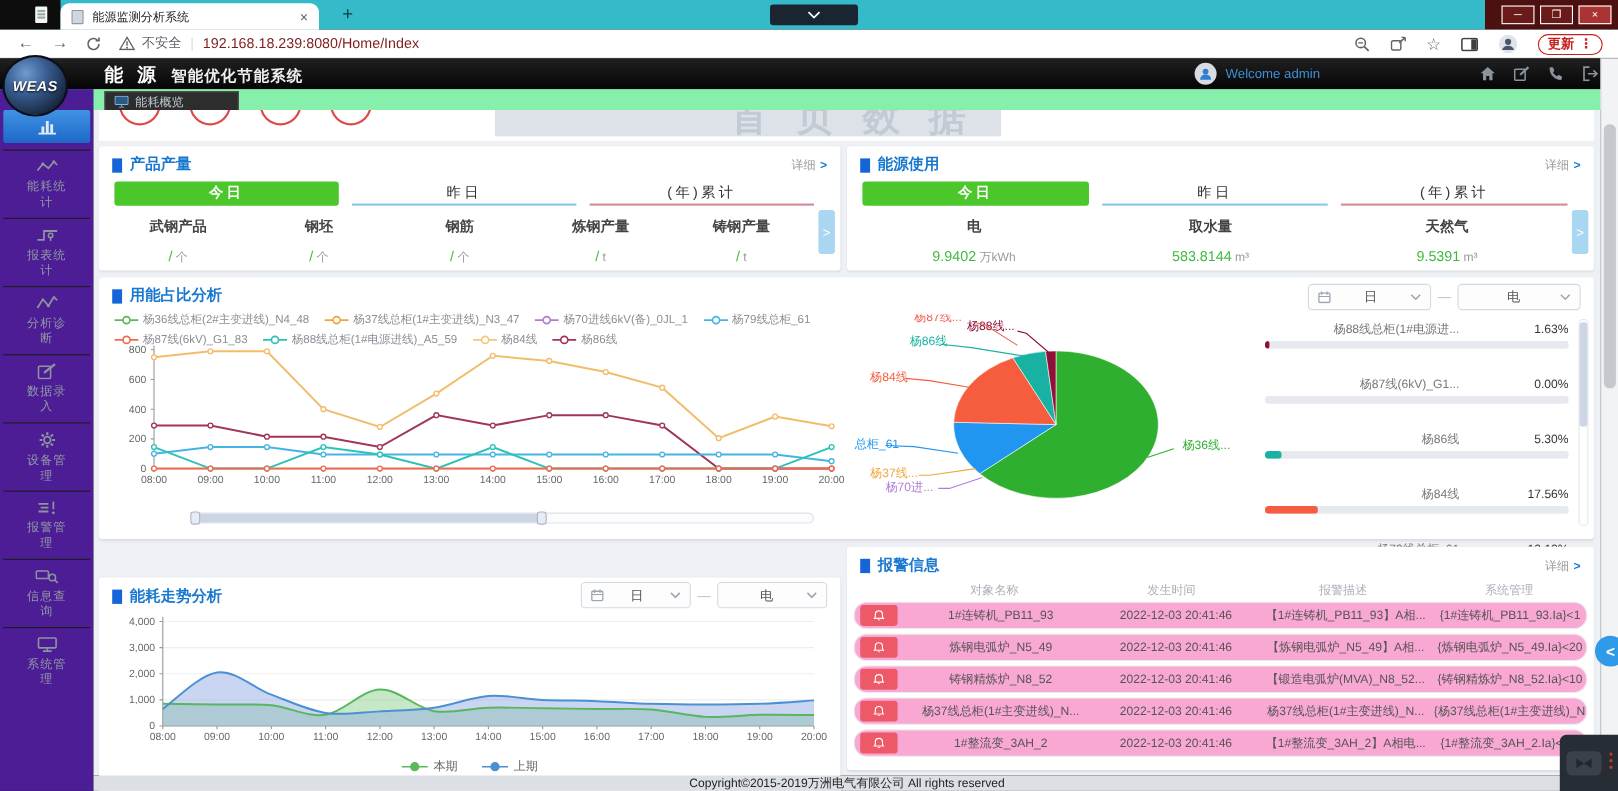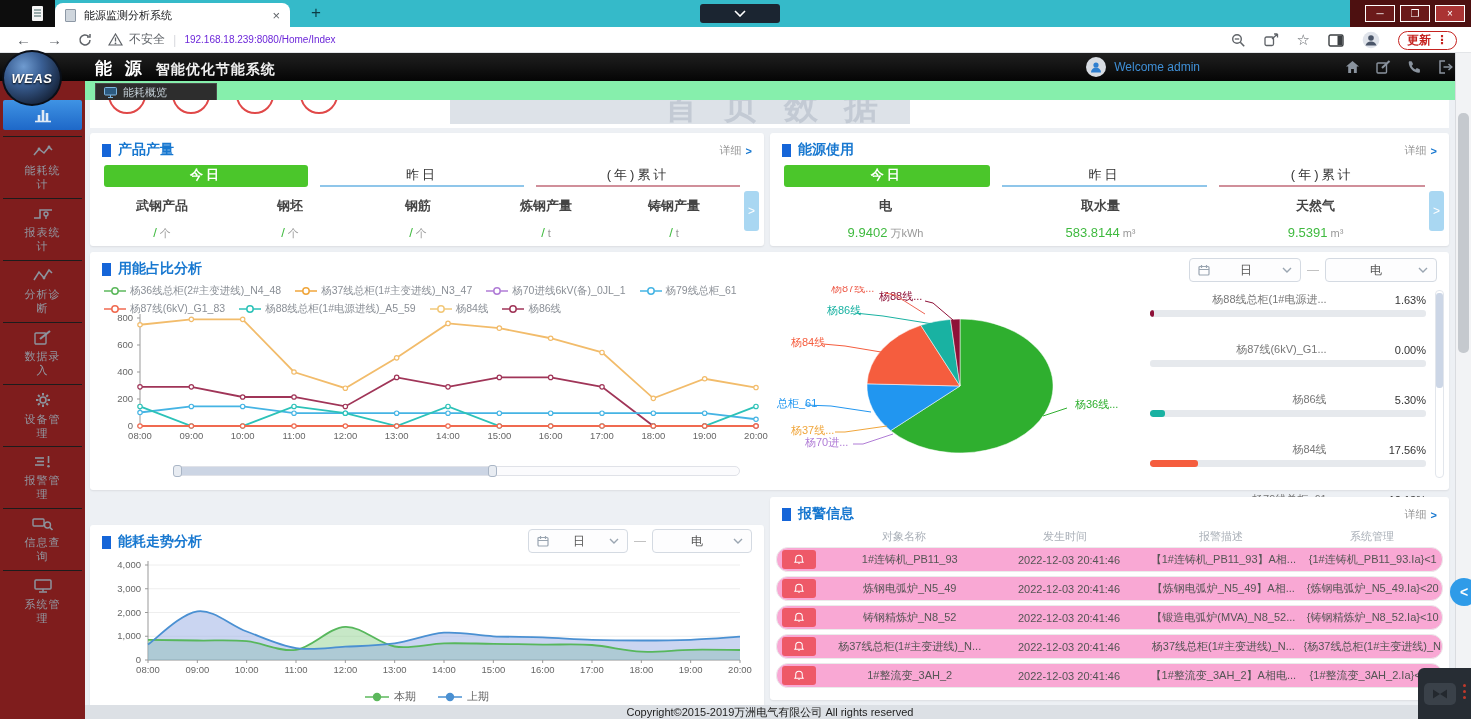--- a/index.html
+++ b/index.html
@@ -20,21 +20,21 @@
   .media-dd { position:absolute; left:700px; top:4px; width:80px; height:19px; background:#1b2531; border-radius:3px; display:flex; align-items:center; justify-content:center; }
   .win-controls { position:absolute; right:0; top:0; width:121px; height:27px; background:#4d1010; display:flex; align-items:center; justify-content:flex-end; gap:5px; padding-right:6px; }
   .win-btn { width:30px; height:17px; border:1px solid #fff; background:#6b1a1a; color:#fff; font-size:10px; text-align:center; line-height:15px; }
   .win-btn.close { background:#a33; }
 
   #toolbar { position:absolute; left:0; top:27px; width:1471px; height:26px; background:#fff; border-bottom:1px solid #e3e5e8; display:flex; align-items:center; }
   .nav-ico { color:#5f6368; font-size:15px; line-height:1; margin-left:16px; }
   .tb-svg { margin-left:16px; display:block; }
   .sec-label { font-size:12px; color:#5f6368; margin-left:6px; }
   .url-sep { color:#dadce0; margin:0 8px; font-size:13px; }
-  .url-text { font-size:10px; color:#6d28d9; }
+  .url-text { font-size:13px; color:#7f1d1d; }
   .tb-right { position:absolute; right:14px; top:0; height:26px; display:flex; align-items:center; gap:18px; }
   .star-ico { font-size:15px; color:#5f6368; }
   .update-pill { display:flex; align-items:center; gap:5px; border:1.5px solid #c5221f; border-radius:10px; height:19px; padding:0 8px; color:#c5221f; font-size:12px; font-weight:bold; }
 
   
   #appheader { position:absolute; left:0; top:53px; width:1471px; height:28px; background:linear-gradient(#202020,#050505); }
   #logo { position:absolute; left:2px; top:50px; width:60px; height:56px; border-radius:50%; background:radial-gradient(circle at 35% 28%, #6f9bd0 0%, #3a5f94 35%, #152238 80%); border:2px solid #0a0f18; z-index:60; display:flex; align-items:center; justify-content:center; }
   #logo span { color:#fff; font-size:13px; font-weight:bold; font-style:italic; letter-spacing:.5px; text-shadow:0 1px 2px #000; }
   .app-title { position:absolute; left:95px; top:4px; display:flex; align-items:baseline; gap:10px; }
   .title-main { color:#fff; font-size:17px; font-weight:bold; letter-spacing:4px; }
@@ -42,21 +42,21 @@
   .hdr-right { position:absolute; right:0; top:0; height:28px; display:flex; align-items:center; }
   .avatar-circ { width:20px; height:20px; border-radius:50%; background:#d8dce2; display:flex; align-items:center; justify-content:center; }
   .welcome-txt { color:#3f8fd6; font-size:12px; margin-left:8px; }
   .hdr-icons { display:flex; gap:16px; margin-left:145px; margin-right:18px; }
 
   #navstrip { position:absolute; left:0; top:81px; width:1471px; height:19px; background:#86efac; }
   .nav-tab { position:absolute; left:95px; top:2px; width:122px; height:17px; background:#2d2d2d; border:1px solid #4a4a4a; border-bottom:none; display:flex; align-items:center; gap:6px; padding-left:8px; }
   .nav-tab span { color:#c2cdd4; font-size:11px; }
 
   
-  #sidebar { position:absolute; left:0; top:81px; width:85px; height:638px; background:#7f1d1d; }
+  #sidebar { position:absolute; left:0; top:81px; width:85px; height:638px; background:#4c1d95; }
   .sb-active { position:absolute; left:3px; top:19px; width:79px; height:30px; border-radius:2px; background:linear-gradient(#3f93e4,#1e68c8); display:flex; align-items:center; justify-content:center; }
   .sb-item { position:absolute; left:3px; width:79px; height:60px; border-top:1px solid #1c1c1c; display:flex; flex-direction:column; align-items:center; padding-top:7px; }
   .sb-label { width:44px; text-align:center; color:#9299a3; font-size:11px; line-height:14px; margin-top:4px; letter-spacing:1px; word-break:break-all; }
 
   
   #content { position:absolute; left:85px; top:100px; width:1370px; height:605px; background:#edf0f4; }
   .panel { position:absolute; background:#fff; border-radius:3px; box-shadow:0 1px 2px rgba(0,0,0,.08); }
   .p-head { position:absolute; left:12px; top:8px; display:flex; align-items:center; gap:7px; }
   .p-bullet { width:9px; height:13px; background:#1565d8; }
   .p-title { color:#1878d0; font-size:14px; font-weight:bold; }

